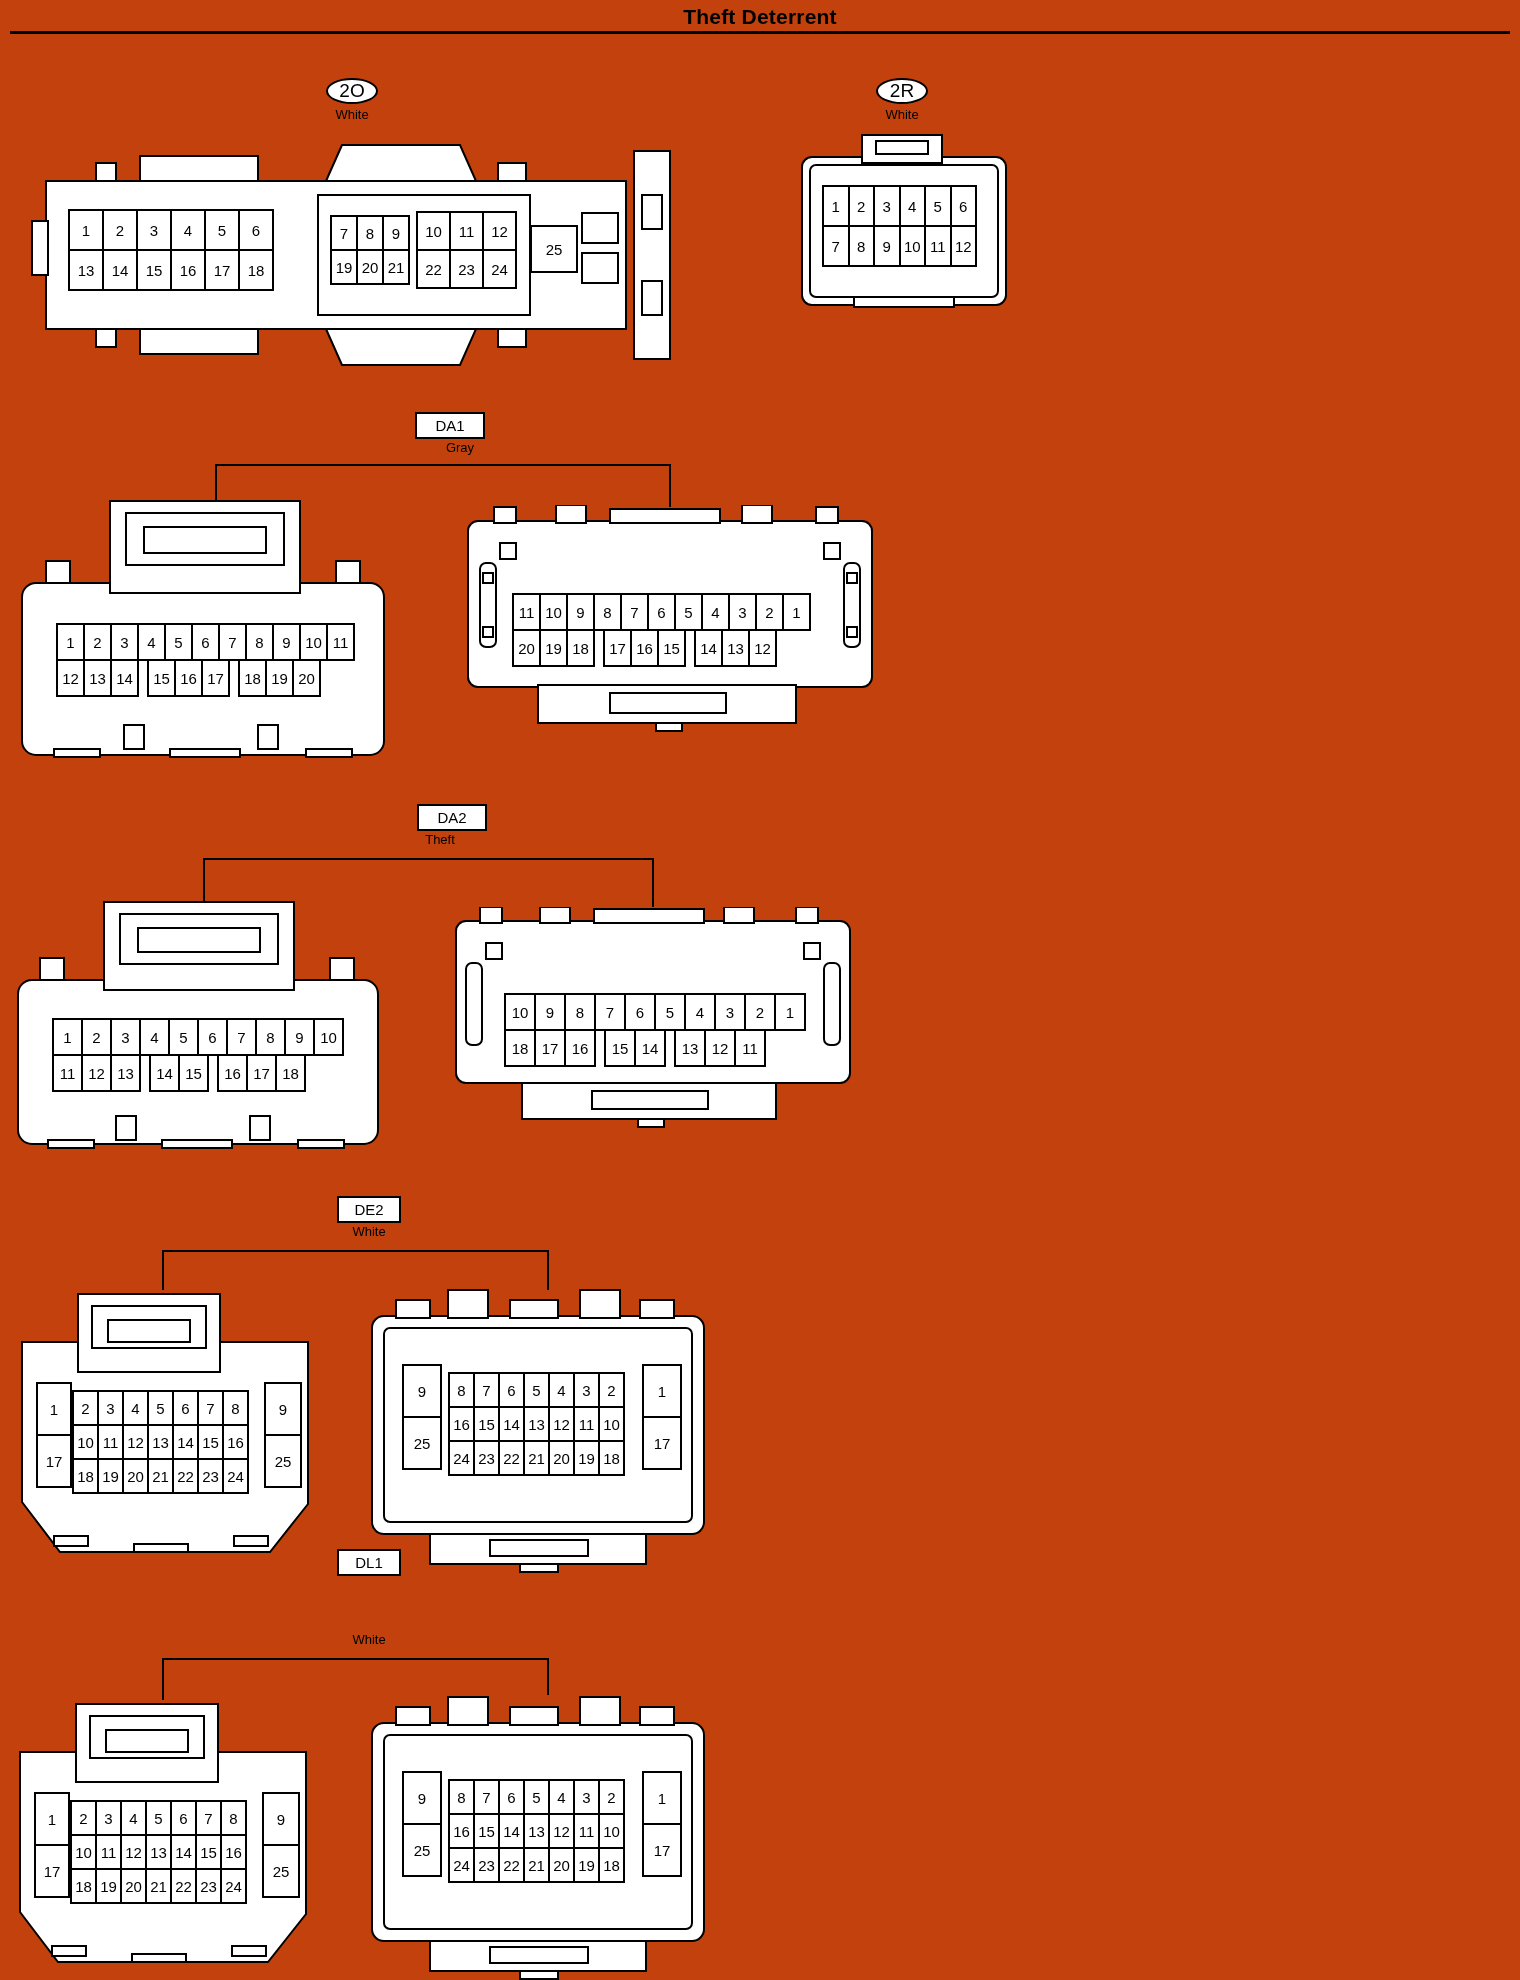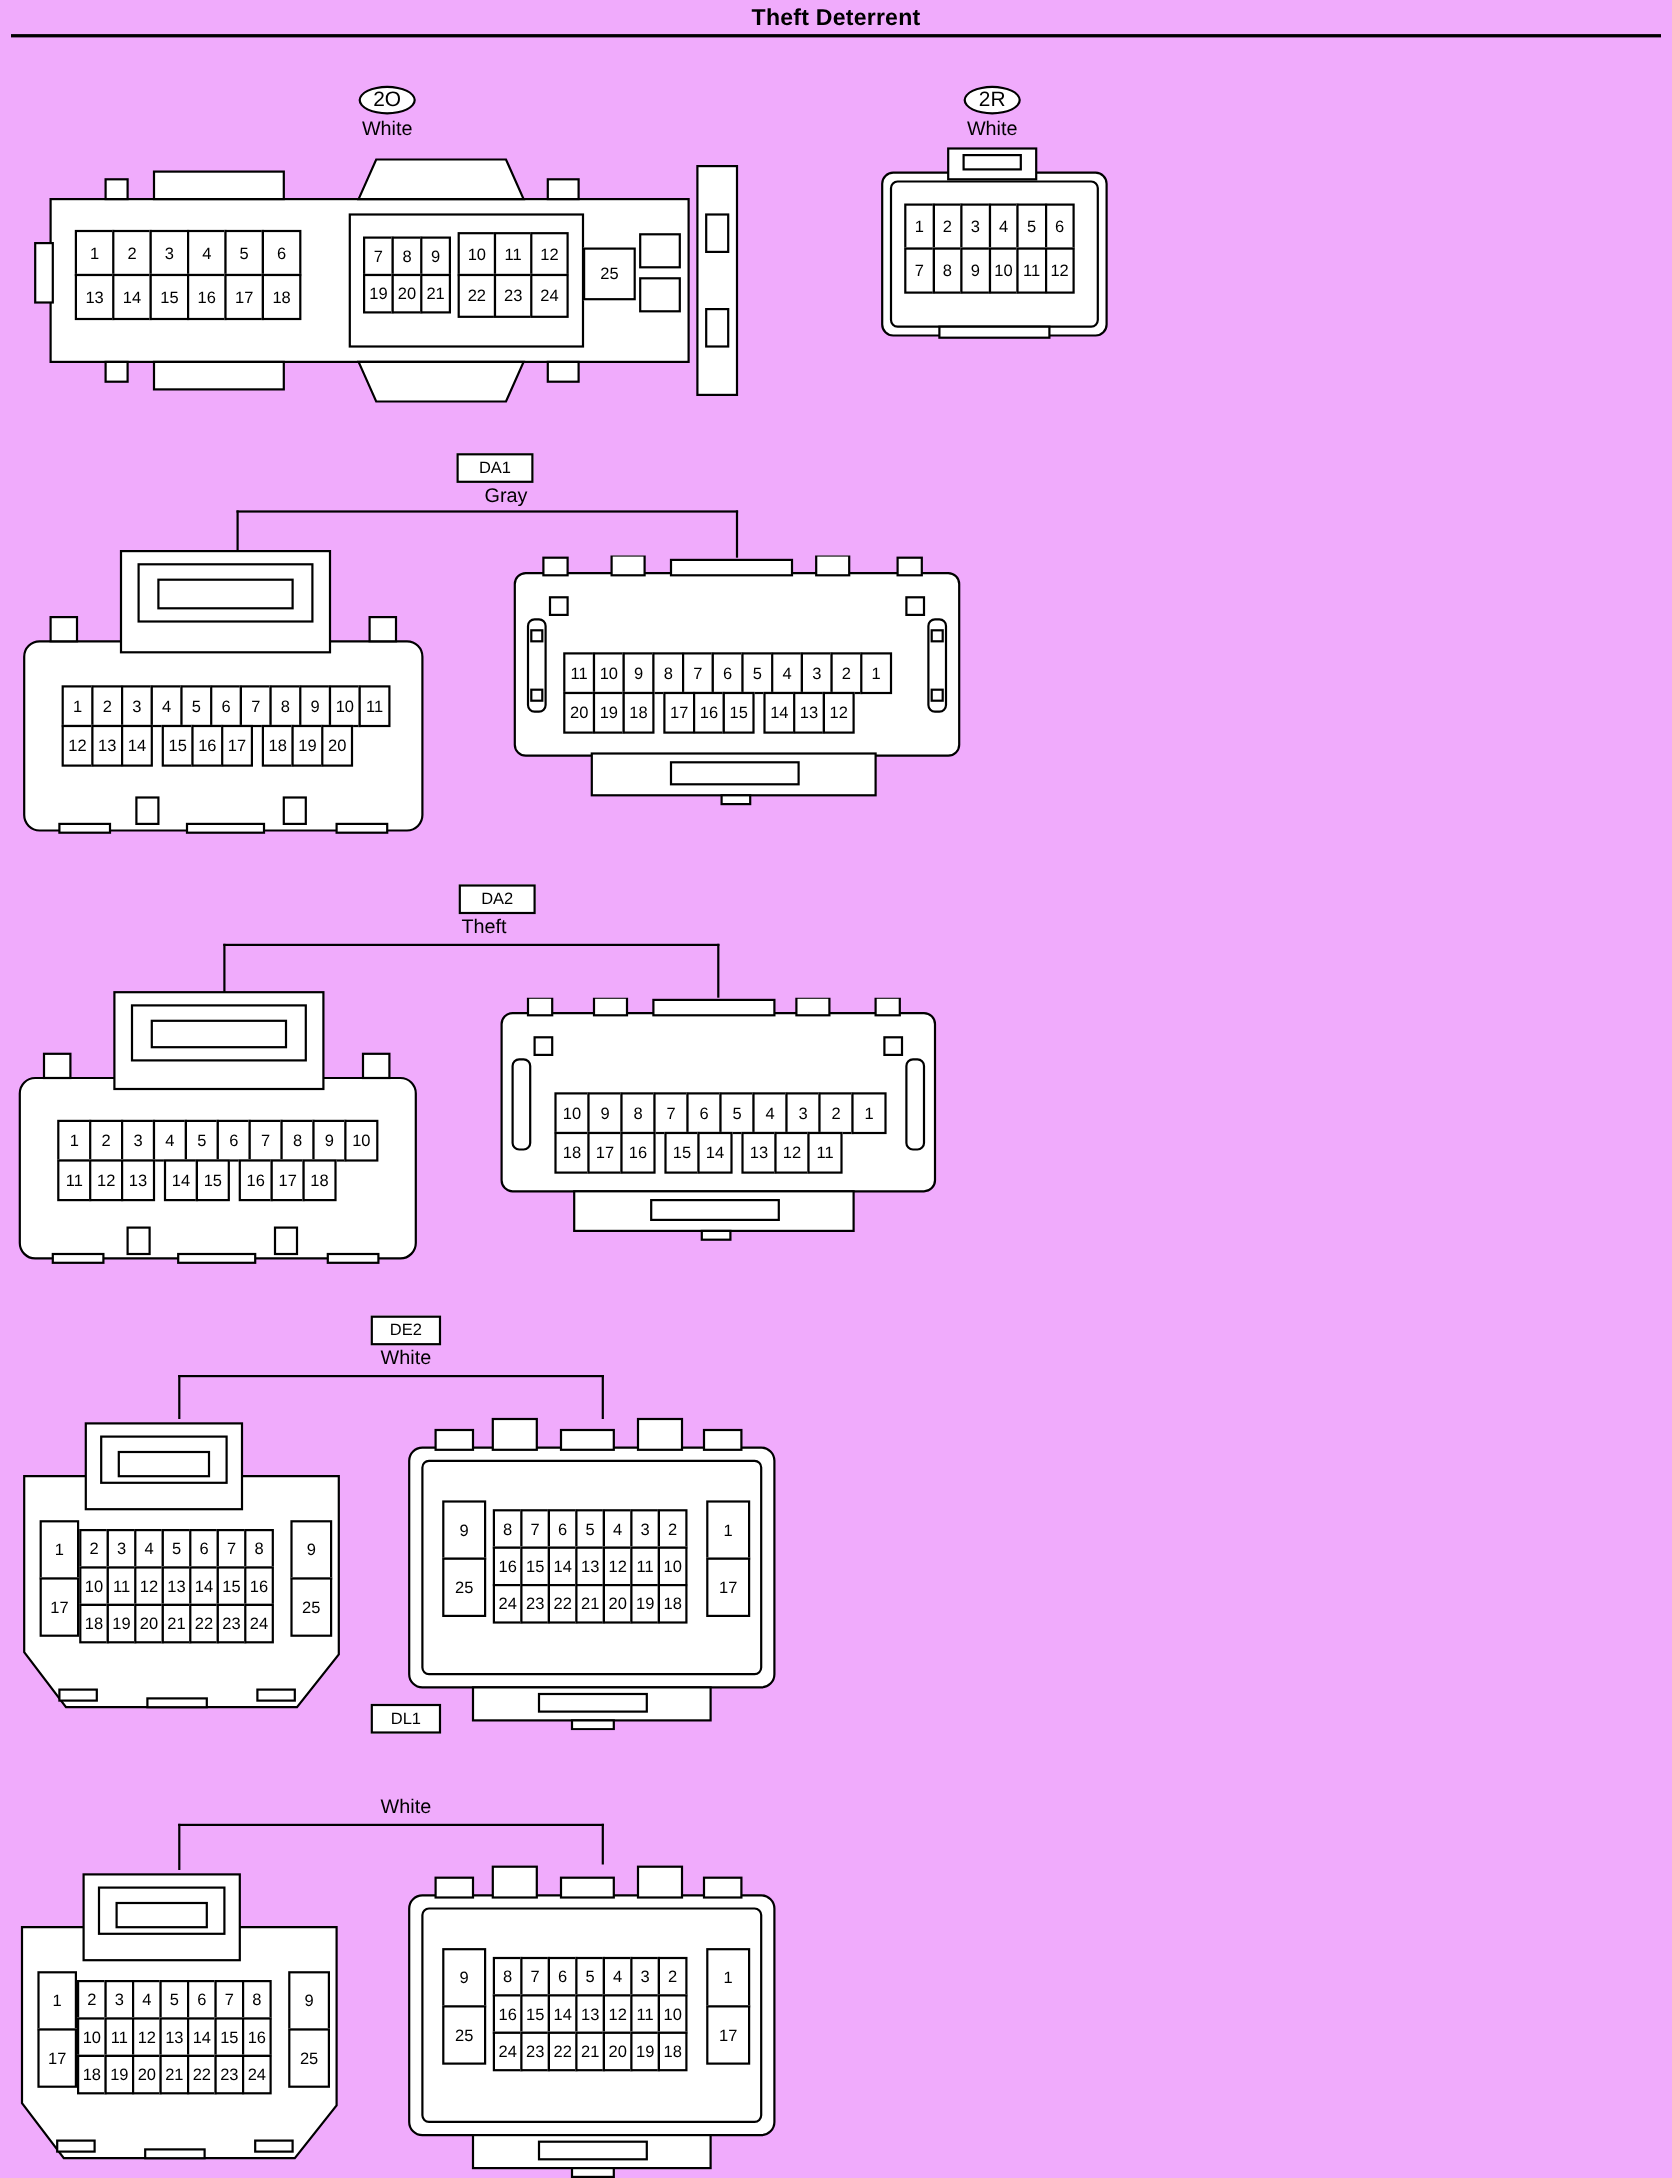--- a/index.html
+++ b/index.html
@@ -1,29 +1,29 @@
 <!DOCTYPE html>
 <html><head>
 <meta charset="utf-8">
 <style>
   * { margin:0; padding:0; box-sizing:border-box; }
   html,body { background:#fff; }
   body { font-family:"Liberation Sans", sans-serif; color:#000; }
-  .page { position:relative; width:1520px; height:1980px; background:#f0abfc; overflow:hidden; }
+  .page { position:relative; width:1520px; height:1980px; background:#c2410c; overflow:hidden; }
 
   .title { position:absolute; top:5px; left:0; width:100%; text-align:center;
            font-weight:bold; font-size:21px; letter-spacing:.2px; }
   .rule  { position:absolute; top:31px; left:10px; width:1500px; height:3px; background:#000; }
 
   .oval-label { position:absolute; border:2px solid #000; border-radius:50%;
                 display:flex; align-items:center; justify-content:center;
                 font-size:19px; background:#fff; }
   .box-label  { position:absolute; border:2px solid #000; display:flex; align-items:center;
                 justify-content:center; font-size:15px; background:#fff; }
-  .color-name { position:absolute; text-align:center; font-size:18px; }
+  .color-name { position:absolute; text-align:center; font-size:13px; }
 
   .hline { position:absolute; height:2px; background:#000; }
   .vline { position:absolute; width:2px;  background:#000; }
 
   .connector { position:absolute; }
   .connector svg { position:absolute; left:0; top:0; }
   .connector svg * { fill:#fff; stroke:#000; stroke-width:2; }
 
   .pin-grid { position:absolute; display:flex; flex-direction:column; align-items:flex-start; }
   .pin-row  { display:flex; }

